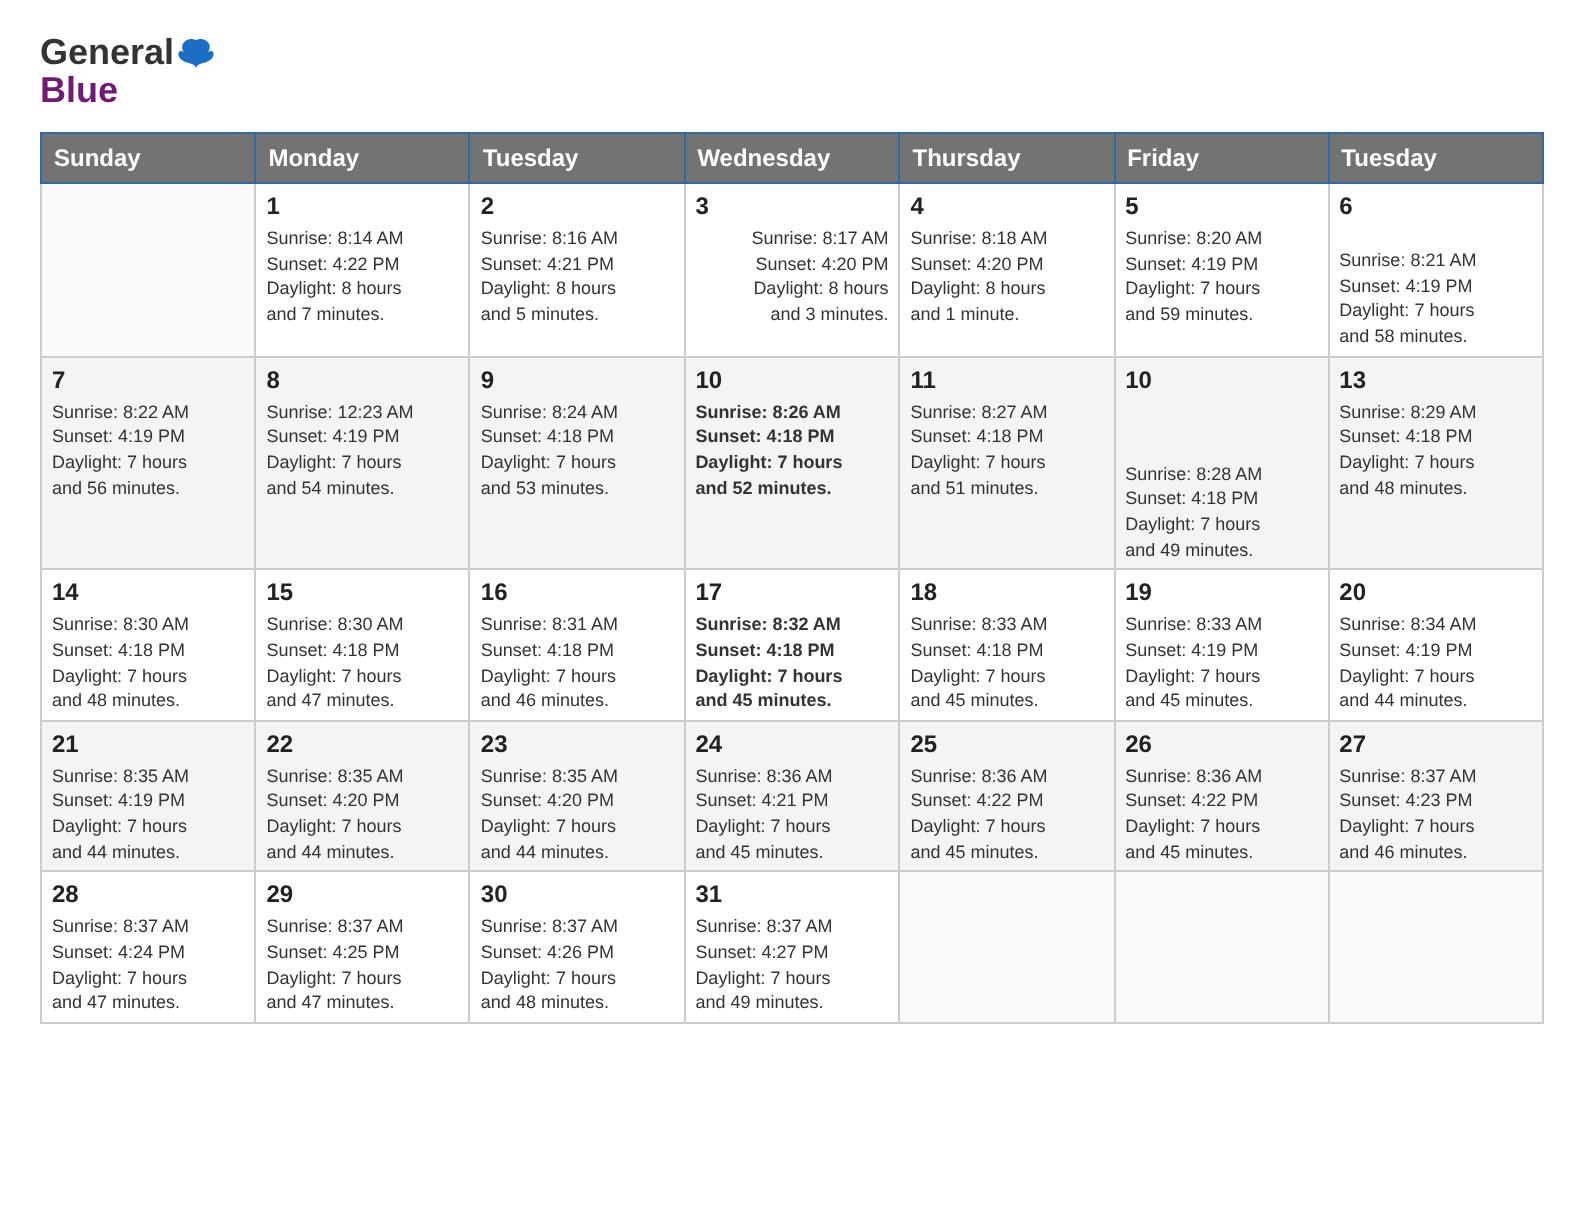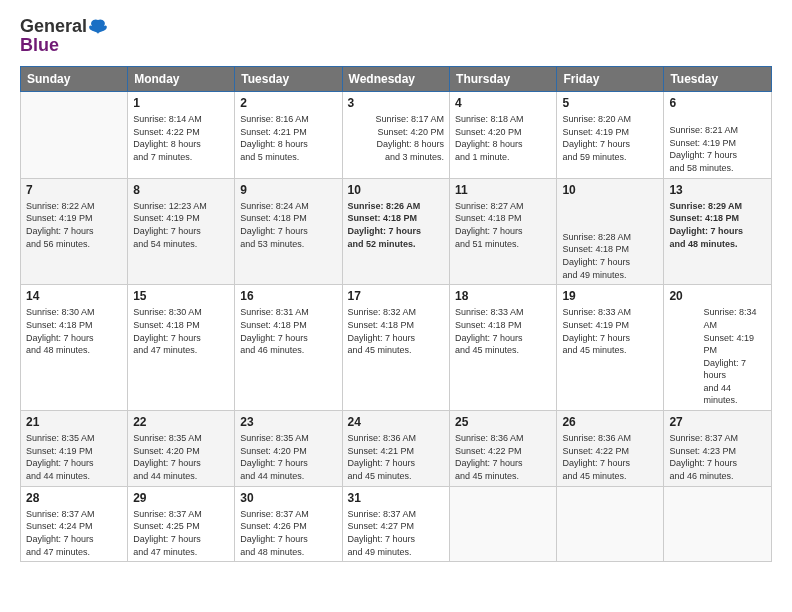--- a/index.html
+++ b/index.html
@@ -207,21 +207,21 @@
           </td>
           <td>
             <span class="day-number">10</span>
             <div class="day-info" style="white-space: pre-line; margin-top: 33px;">Sunrise: 8:28 AM
 Sunset: 4:18 PM
 Daylight: 7 hours
 and 49 minutes.</div>
           </td>
           <td>
             <span class="day-number">13</span>
-            <div class="day-info" style="white-space: pre-line; font-weight: bold;">Sunrise: 8:29 AM
+            <div class="day-info" style="white-space: pre-line;">Sunrise: 8:29 AM
 Sunset: 4:18 PM
 Daylight: 7 hours
 and 48 minutes.</div>
           </td>
         </tr>
         <tr>
           <td>
             <span class="day-number">14</span>
             <div class="day-info" style="white-space: pre-line;">Sunrise: 8:30 AM
 Sunset: 4:18 PM
@@ -237,42 +237,42 @@
           </td>
           <td>
             <span class="day-number">16</span>
             <div class="day-info" style="white-space: pre-line;">Sunrise: 8:31 AM
 Sunset: 4:18 PM
 Daylight: 7 hours
 and 46 minutes.</div>
           </td>
           <td>
             <span class="day-number">17</span>
-            <div class="day-info" style="white-space: pre-line;">Sunrise: 8:32 AM
+            <div class="day-info" style="white-space: pre-line; font-weight: bold;">Sunrise: 8:32 AM
 Sunset: 4:18 PM
 Daylight: 7 hours
 and 45 minutes.</div>
           </td>
           <td>
             <span class="day-number">18</span>
             <div class="day-info" style="white-space: pre-line;">Sunrise: 8:33 AM
 Sunset: 4:18 PM
 Daylight: 7 hours
 and 45 minutes.</div>
           </td>
           <td>
             <span class="day-number">19</span>
             <div class="day-info" style="white-space: pre-line;">Sunrise: 8:33 AM
 Sunset: 4:19 PM
 Daylight: 7 hours
 and 45 minutes.</div>
           </td>
           <td>
             <span class="day-number">20</span>
-            <div class="day-info" style="white-space: pre-line; margin-left: 34px;">Sunrise: 8:34 AM
+            <div class="day-info" style="white-space: pre-line;">Sunrise: 8:34 AM
 Sunset: 4:19 PM
 Daylight: 7 hours
 and 44 minutes.</div>
           </td>
         </tr>
         <tr>
           <td>
             <span class="day-number">21</span>
             <div class="day-info" style="white-space: pre-line;">Sunrise: 8:35 AM
 Sunset: 4:19 PM

